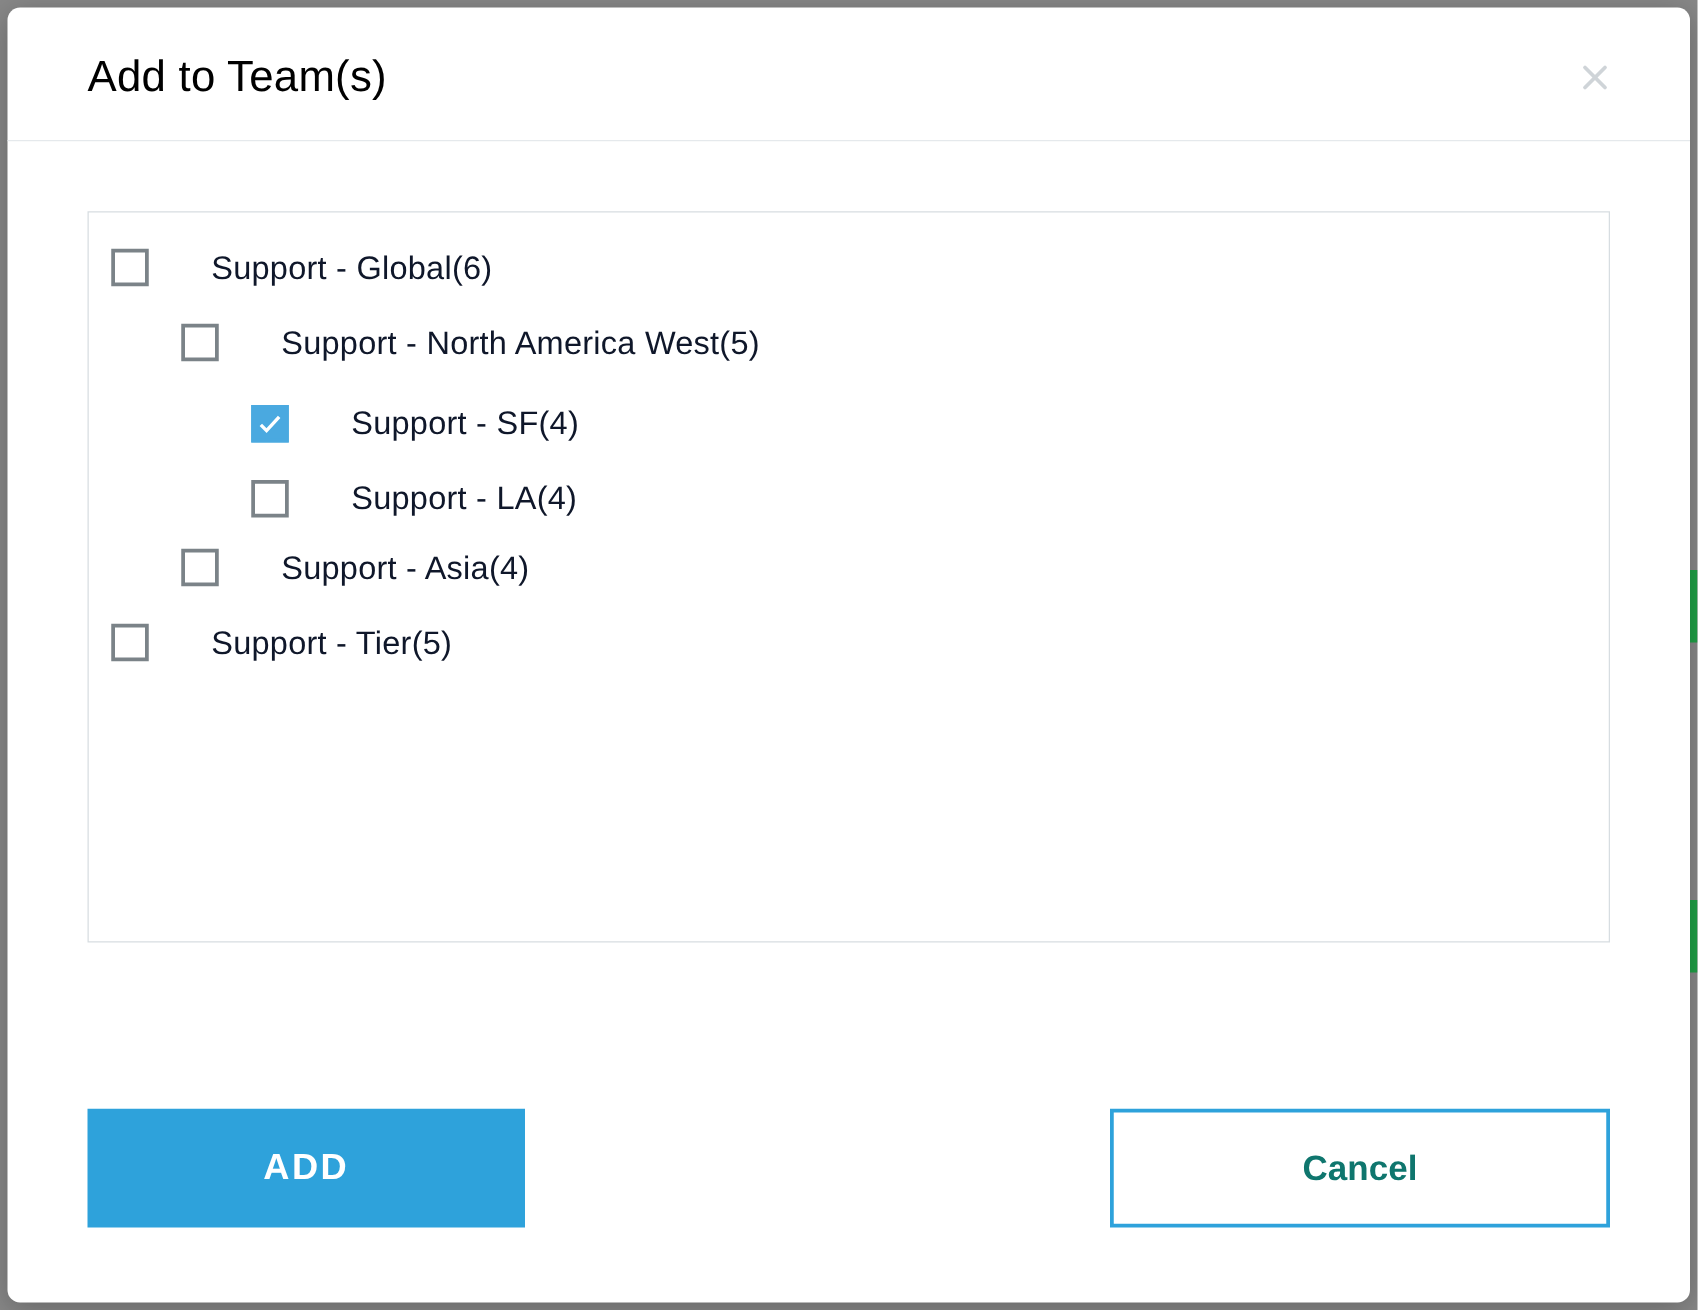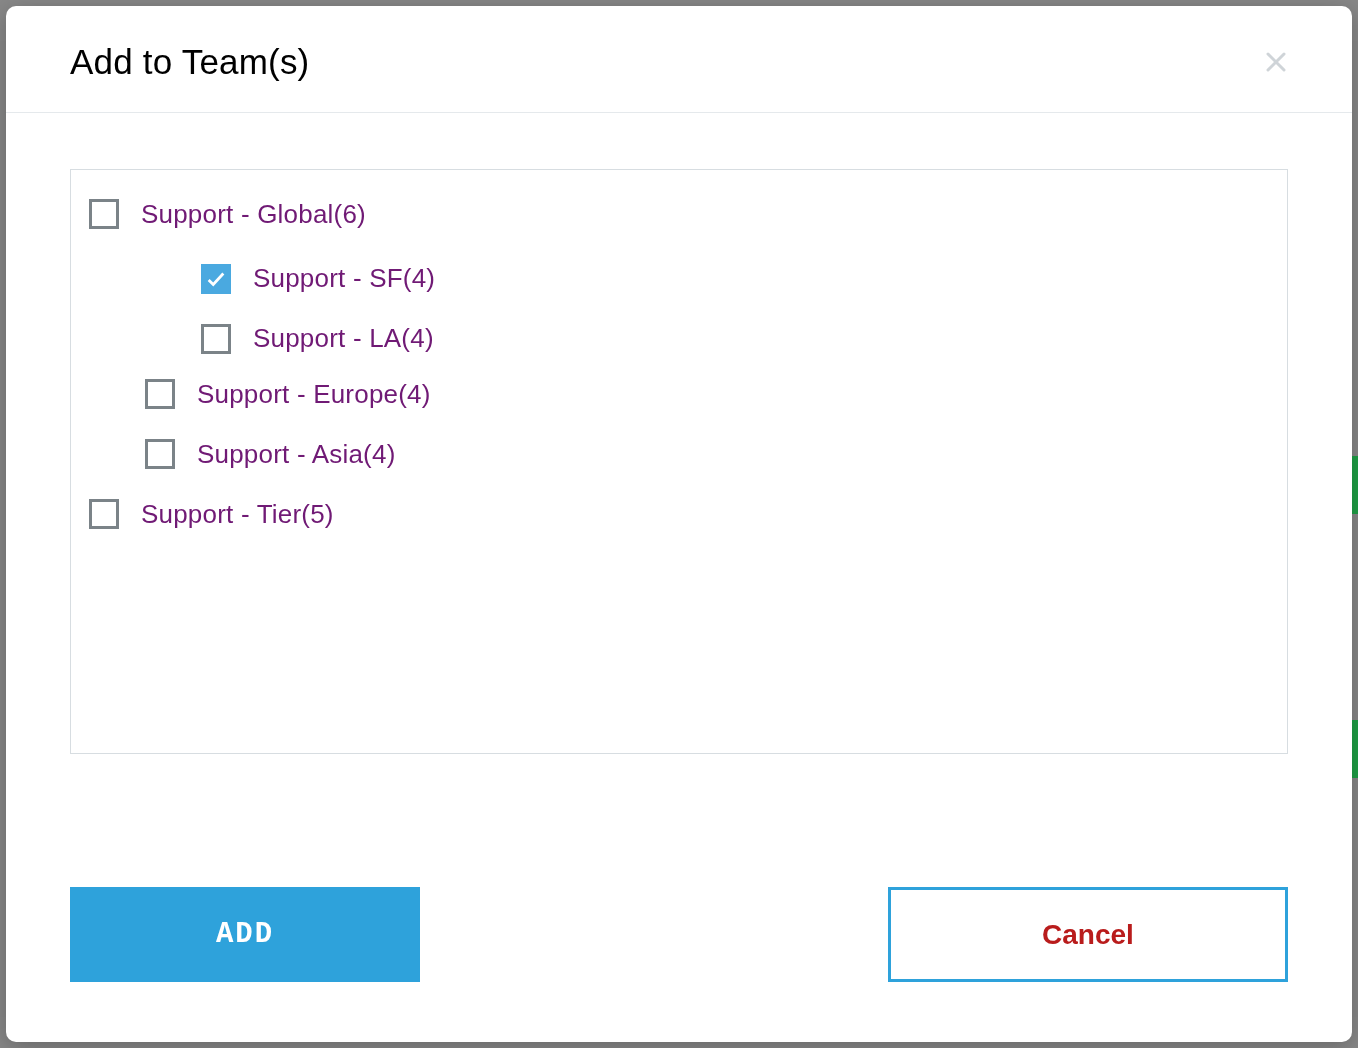--- a/index.html
+++ b/index.html
@@ -74,22 +74,23 @@
     flex-shrink:0;
     cursor:pointer;
   }
   .tree-row .cb.checked {
     border-color:#4aa9e0;
     background:#4aa9e0;
   }
   .tree-row .cb.checked svg { width:22px;height:22px; stroke:#fff; stroke-width:3; fill:none; }
   .tree-row .lbl {
     font-size:26px;
-    color:#701a75;
+    color:#0f172a;
     letter-spacing:0.2px;
+    margin-left:28px;
   }
   .indent-0 { padding-left:0px; }
   .indent-1 { padding-left:56px; }
   .indent-2 { padding-left:112px;align-items:flex-end; }
 
   .modal-footer {
     padding:60px 64px 60px 64px;
     display:flex;
     justify-content:space-between;
     align-items:center;
@@ -97,27 +98,26 @@
   .btn-primary {
     width:350px;
     height:95px;
     background:#2ea2db;
     color:#fff;
     font-size:29px;
     font-weight:700;
     letter-spacing:2px;
     border:none;
     cursor:pointer;
-    font-family:Liberation Mono, monospace;
   }
   .btn-secondary {
     width:400px;
     height:95px;
     background:#fff;
-    color:#b91c1c;
+    color:#0f766e;
     font-size:28px;
     font-weight:600;
     border:3px solid #2ea2db;
     cursor:pointer;
   }
 
   
   .tree-box::-webkit-scrollbar { width:10px; }
   .tree-box::-webkit-scrollbar-thumb { background:#cfd4d8; border-radius:5px; }
 </style>
@@ -137,35 +137,35 @@
       </svg>
     </button>
   </div>
 
   <div class="modal-body">
     <div class="tree-box" id="tree">
         <div class="tree-row indent-0">
           <span class="cb"></span>
           <span class="lbl">Support - Global(6)</span>
         </div>
+        <div class="tree-row indent-1">
+          <span class="cb"></span>
+          <span class="lbl">Support - North America West(5)</span>
+        </div>
         <div class="tree-row indent-2">
           <span class="cb checked">
             <svg viewBox="0 0 24 24">
               <polyline points="4,13 9,18 20,6"></polyline>
             </svg>
           </span>
           <span class="lbl">Support - SF(4)</span>
         </div>
         <div class="tree-row indent-2">
           <span class="cb"></span>
           <span class="lbl">Support - LA(4)</span>
-        </div>
-        <div class="tree-row indent-1">
-          <span class="cb"></span>
-          <span class="lbl">Support - Europe(4)</span>
         </div>
         <div class="tree-row indent-1">
           <span class="cb"></span>
           <span class="lbl">Support - Asia(4)</span>
         </div>
         <div class="tree-row indent-0">
           <span class="cb"></span>
           <span class="lbl">Support - Tier(5)</span>
         </div>
       </div>

